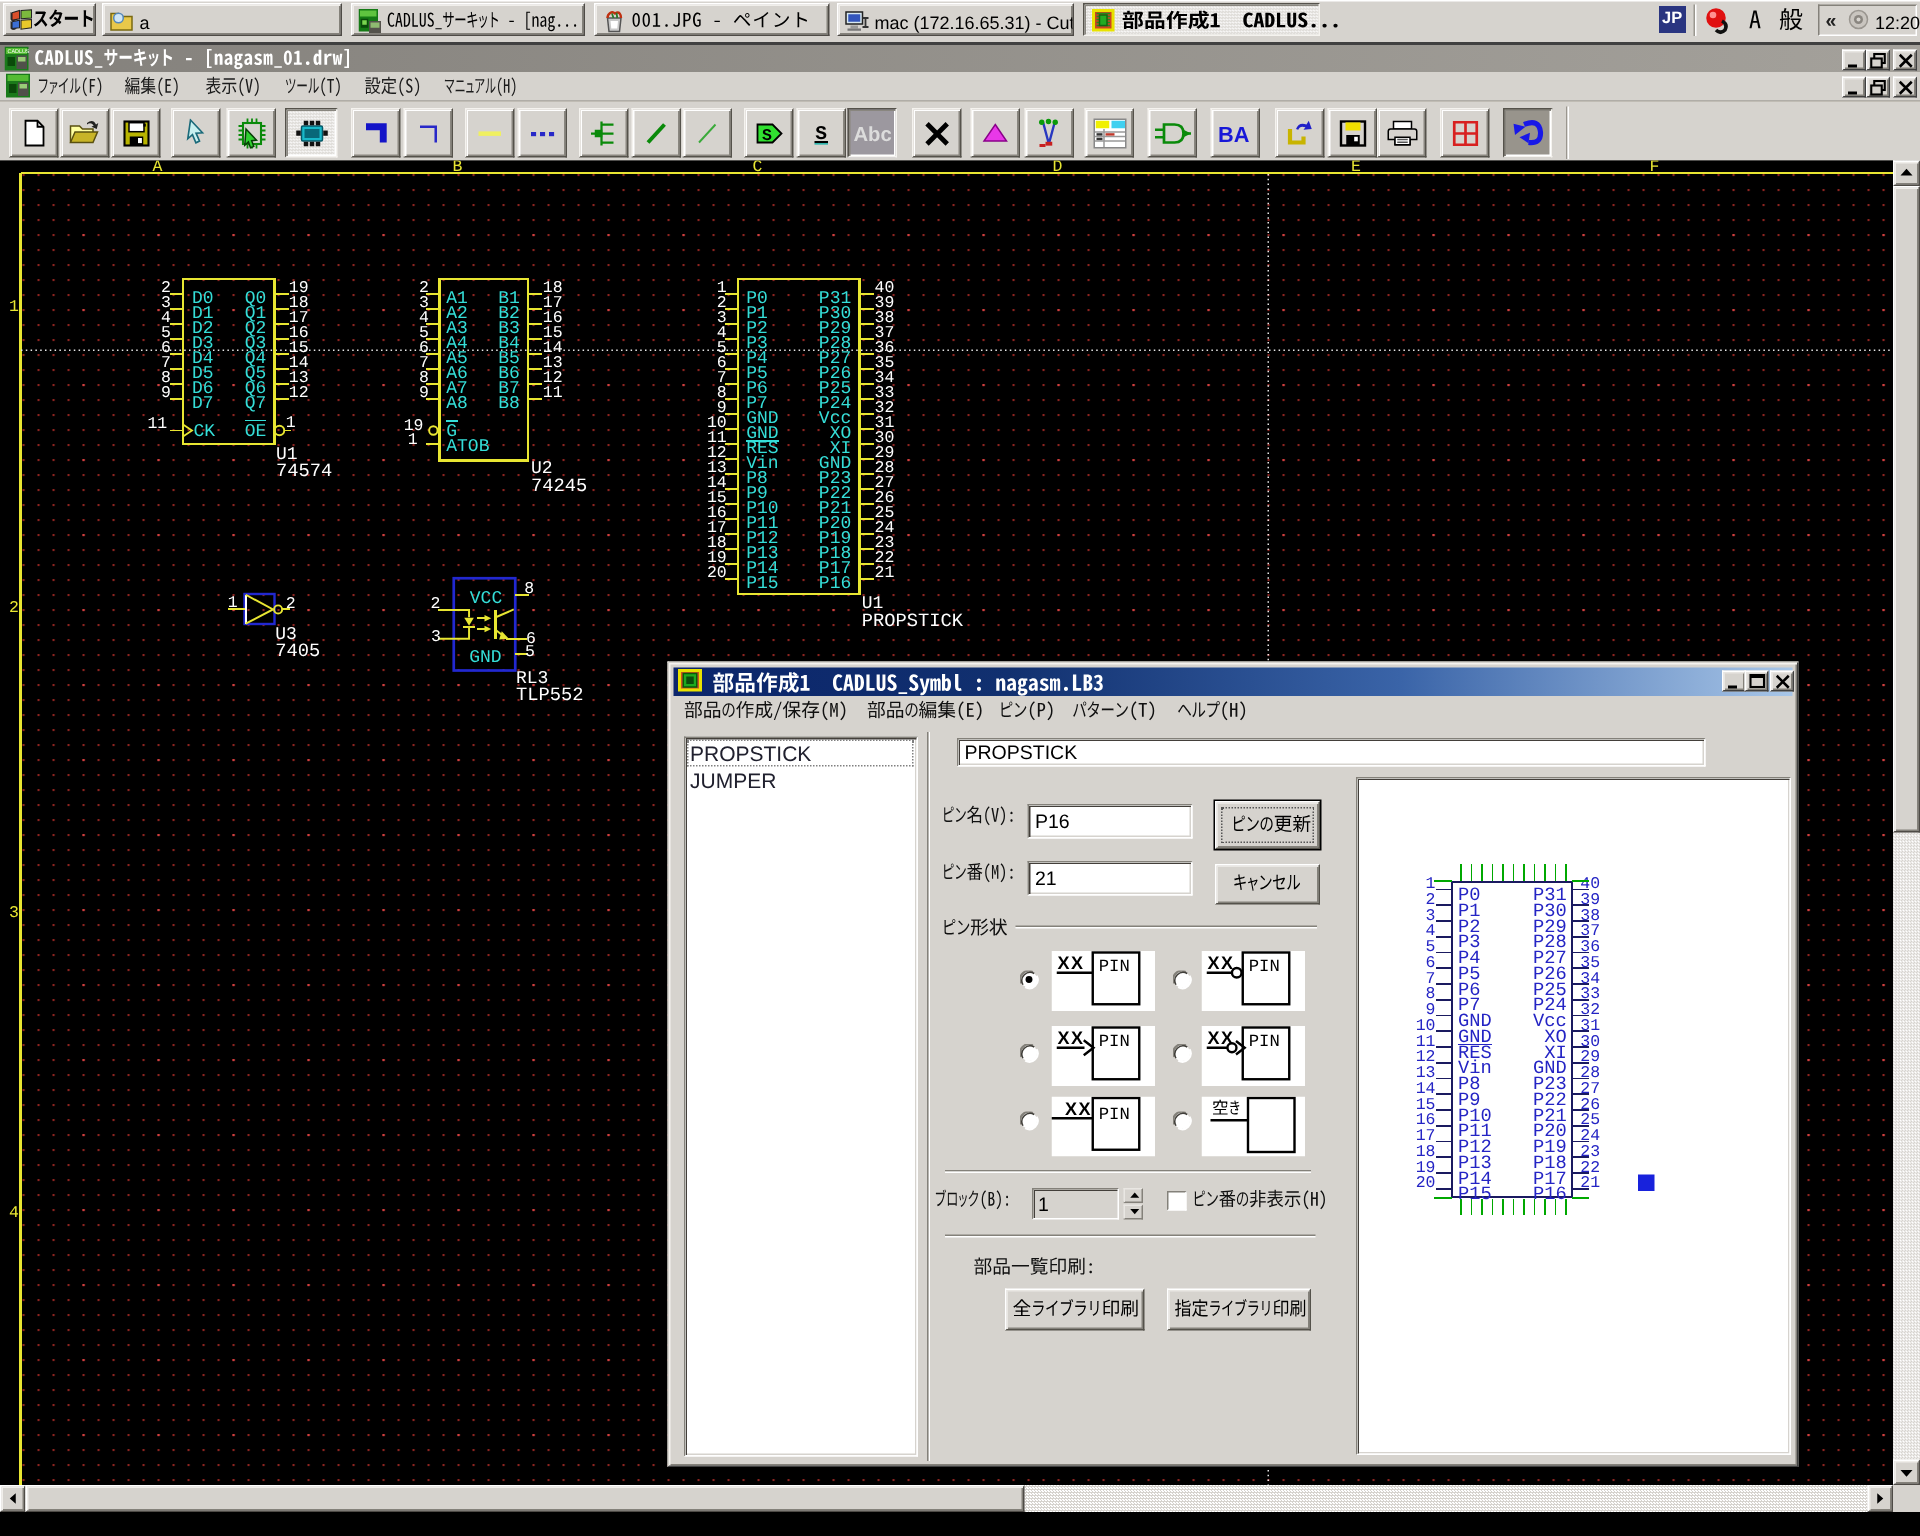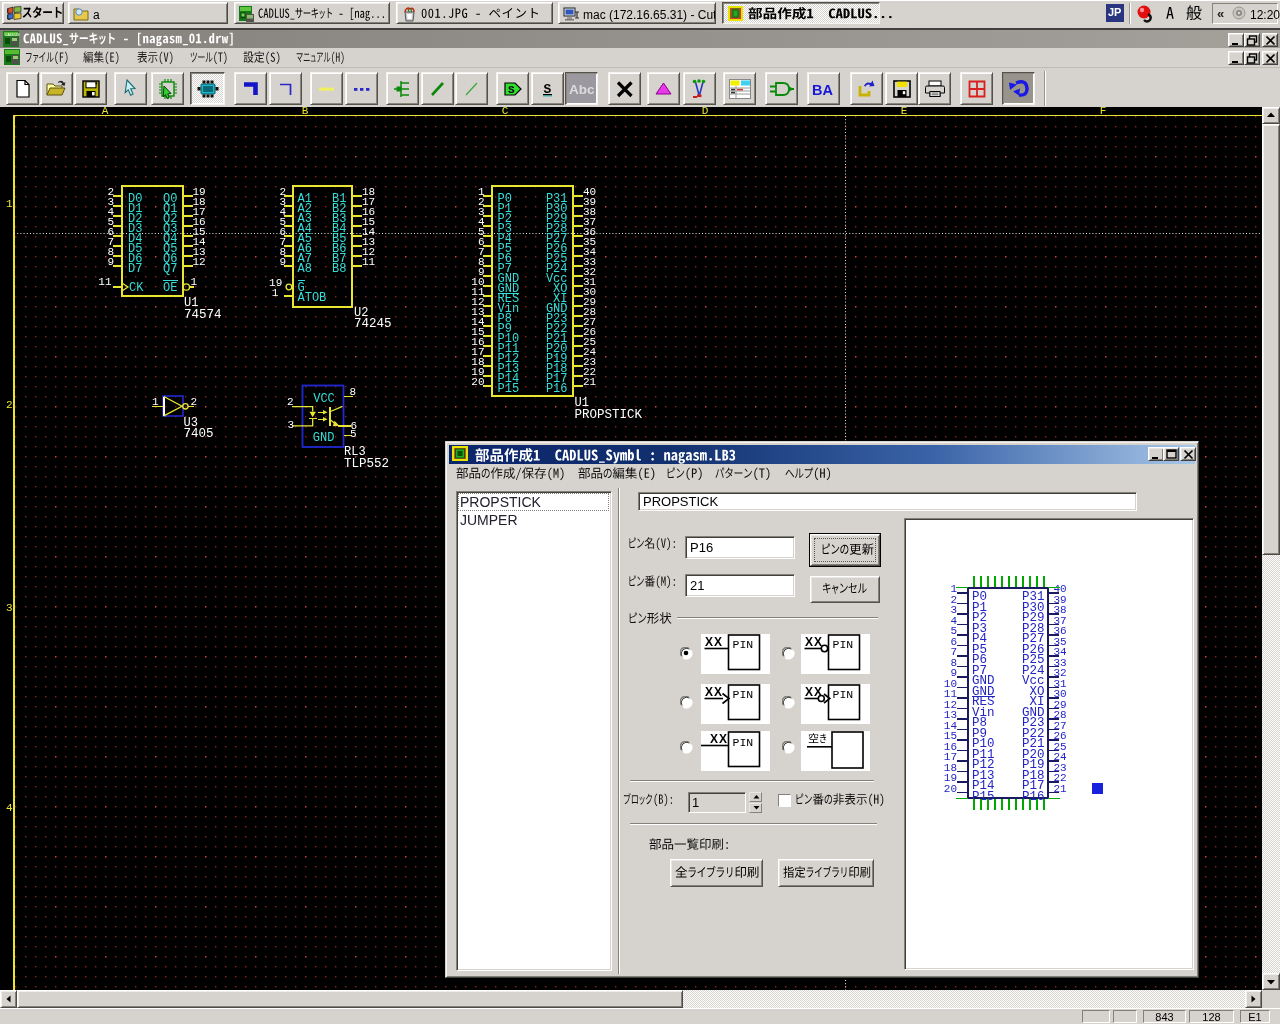--- a/index.html
+++ b/index.html
@@ -723,27 +723,20 @@
 <div class="abs face" style="left:1262px;top:990px;width:18px;height:18px"></div>
 <div class="abs" style="left:1262px;top:107px;width:18px;height:883px;background:conic-gradient(#fff 25%,#d6d3ce 0 50%,#fff 0 75%,#d6d3ce 0);background-size:2px 2px">
  <div class="abs raised" style="left:0;top:0;width:18px;height:17px;background:#d6d3ce"><svg width="16" height="15" viewBox="0 0 16 15">
           <path d="M8 4.5 L12 9 H4 Z" fill="#000"></path>
         </svg></div>
  <div class="abs raised" style="left:0;top:17px;width:18px;height:431px;background:#d6d3ce"></div>
  <div class="abs raised" style="left:0;top:866px;width:18px;height:17px;background:#d6d3ce"><svg width="16" height="15" viewBox="0 0 16 15">
           <path d="M8 10.5 L12 6 H4 Z" fill="#000"></path>
         </svg></div>
 </div>
-<div class="abs face" style="left:0;top:1008px;width:1280px;height:16px;border-top:1px solid #fff">
- <div class="abs sunkenlite" style="left:1082px;top:1px;width:28px;height:13px"></div>
- <div class="abs sunkenlite" style="left:1113px;top:1px;width:24px;height:13px"></div>
- <div class="abs sunkenlite" style="left:1143px;top:1px;width:43px;height:13px;text-align:center;font-size:11px;color:#000">843</div>
- <div class="abs sunkenlite" style="left:1189px;top:1px;width:45px;height:13px;text-align:center;font-size:11px;color:#000">128</div>
- <div class="abs sunkenlite" style="left:1240px;top:1px;width:30px;height:13px;text-align:center;font-size:11px;color:#000">E1</div>
-</div>
 
 <div class="abs" style="left:445px;top:441px;width:754px;height:537px;background:#d6d3ce;border:1px solid;border-color:#d6d3ce #404040 #404040 #d6d3ce;box-shadow:inset 1px 1px 0 #f5f3ef,inset -1px -1px 0 #84817a">
  <div class="abs" style="left:3px;top:3px;width:746px;height:19px;background:linear-gradient(90deg,#0b256b 0%,#11306f 30%,#3a64a8 65%,#a8c6e8 100%)">
   <svg class="abs" style="left:3px;top:1px" width="17" height="16" viewBox="0 0 17 16">
           <rect x="0" y="0" width="16" height="15" fill="#e8e200"></rect>
           <rect x="2" y="2" width="12" height="11" fill="#cc5522"></rect>
           <rect x="3.5" y="3" width="9" height="9" fill="#1faa1f" stroke="#0a5a0a"></rect>
           <rect x="5.5" y="5" width="5" height="5" fill="#0c4d0c"></rect>
         </svg>
   <div class="jp" style="left:26px;top:2.5px">

